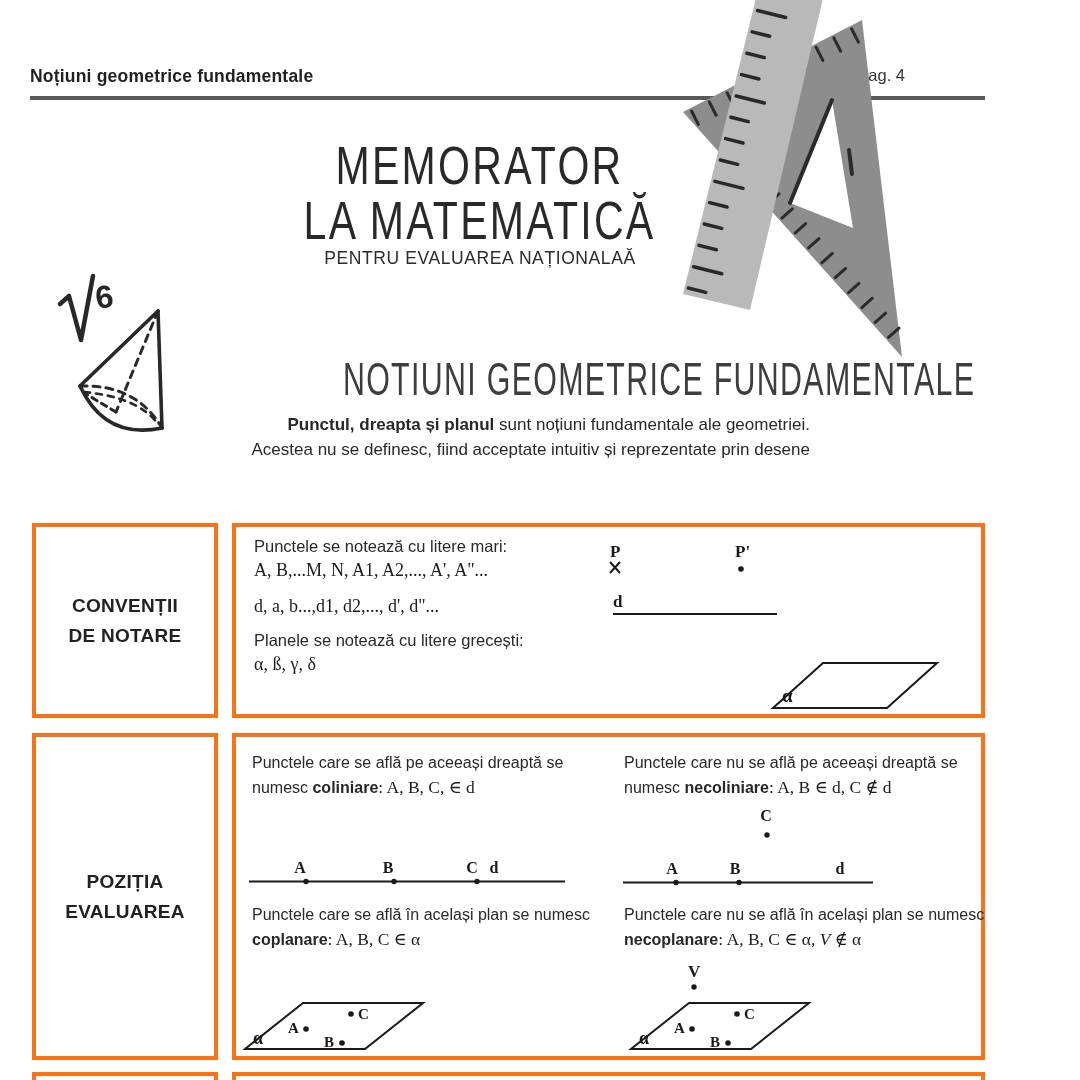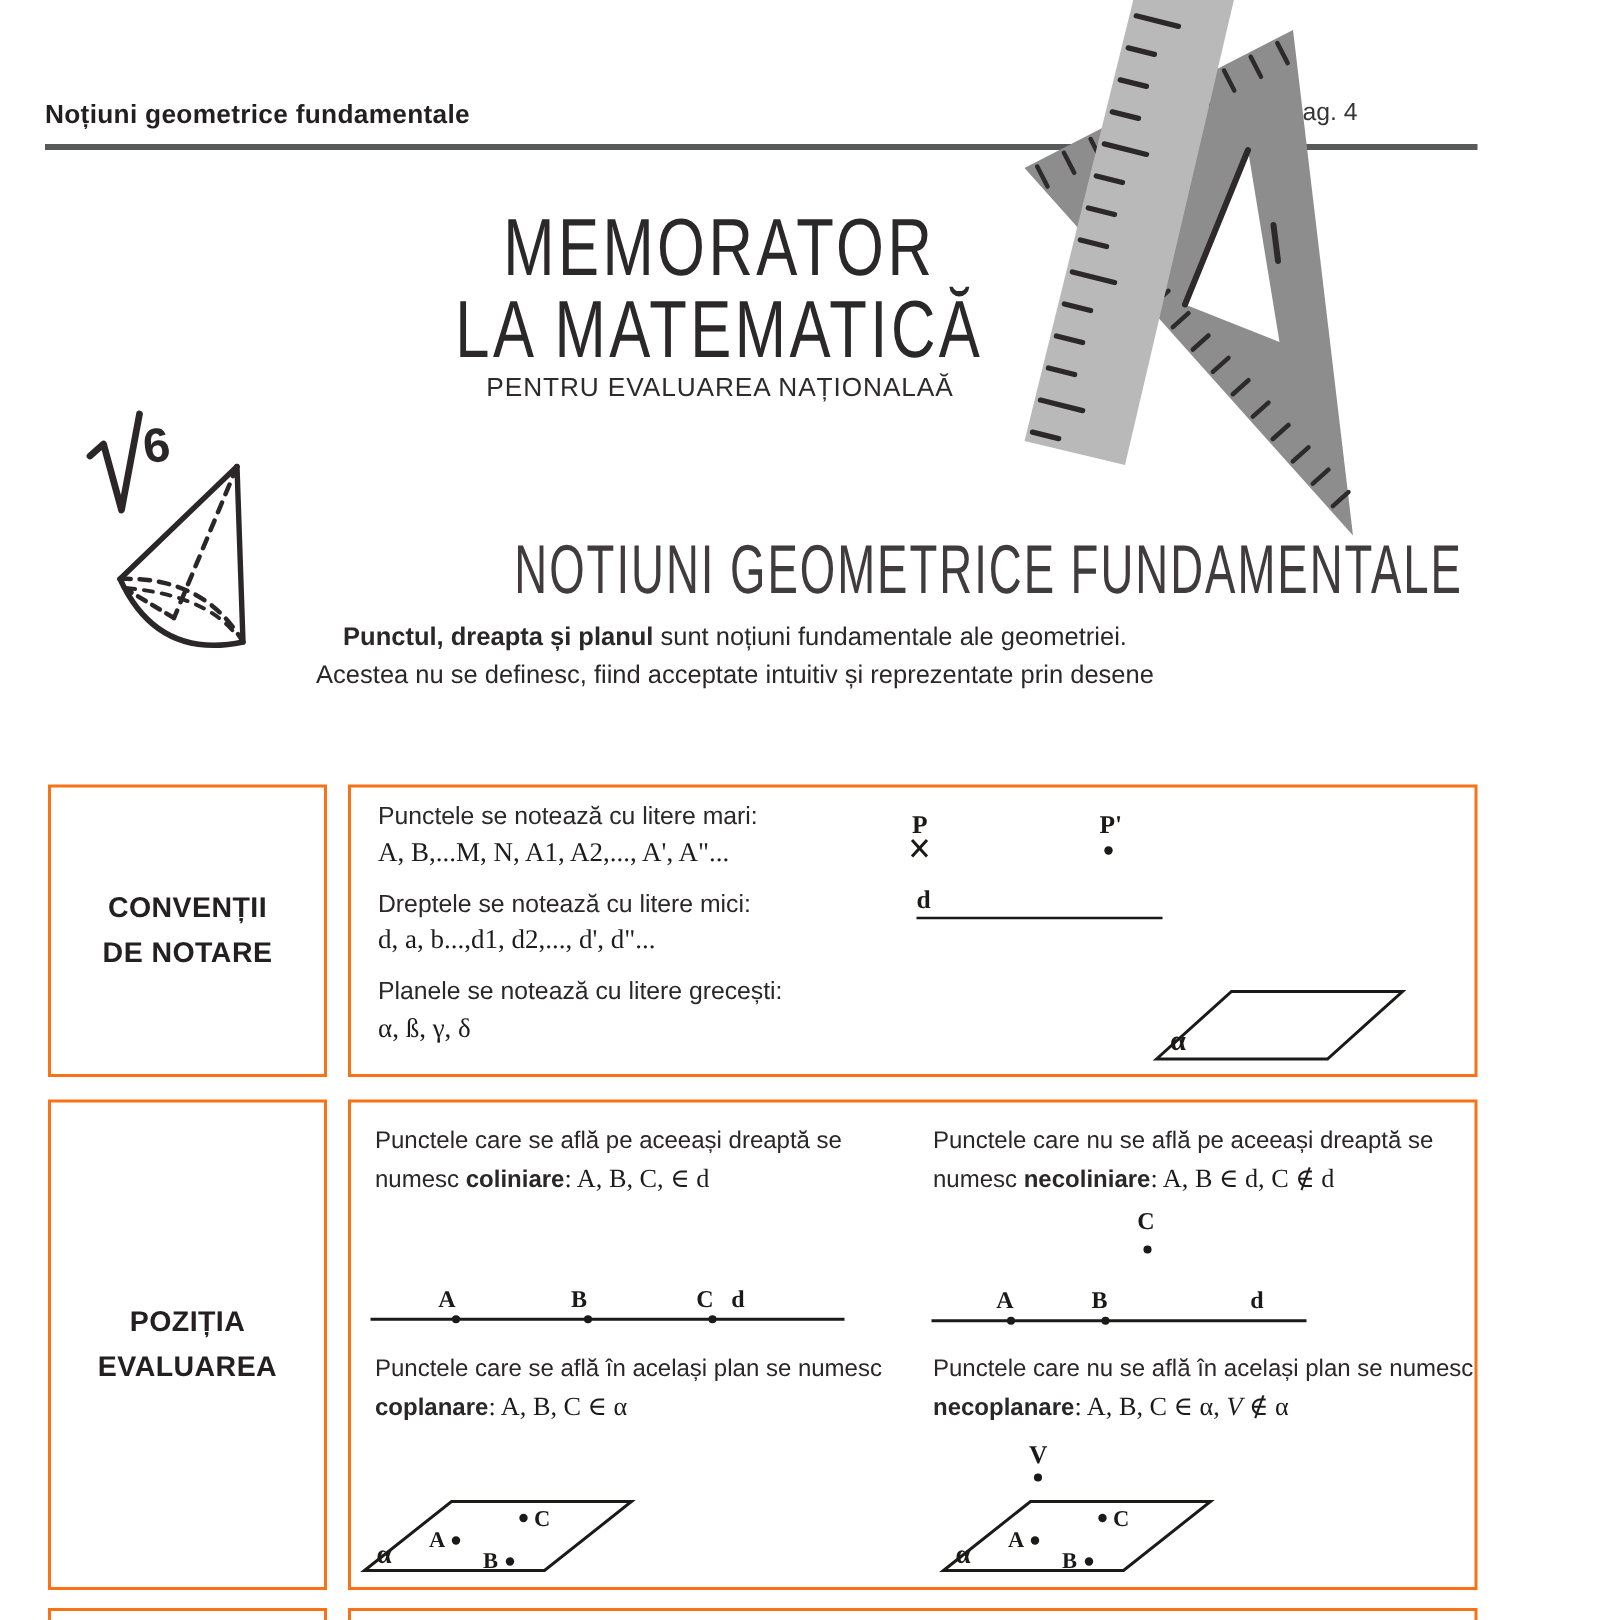--- a/index.html
+++ b/index.html
@@ -17,24 +17,24 @@
   .deco-ruler{position:absolute;left:630px;top:0;}
   .cone{position:absolute;left:50px;top:266px;}
 
   
   .title-wrap{position:absolute;left:170px;top:138px;width:620px;text-align:center;color:#2b2829;}
   .title-line{display:inline-block;transform:scaleX(.76);font-size:54px;letter-spacing:3px;font-weight:400;line-height:1.02;}
   .subtitle{margin-top:0;font-size:17.5px;letter-spacing:.6px;color:#2e2a2b;}
 
   .sec-head-wrap{position:absolute;left:180px;top:352px;width:660px;text-align:center;color:#403c3d;}
   .sec-head{display:inline-block;transform:scaleX(.66);font-size:46px;letter-spacing:2px;font-weight:400;white-space:nowrap;}
-  .intro{position:absolute;left:170px;top:412px;width:640px;text-align:center;font-size:17px;line-height:1.48;color:#2b2728;}
-
-  
-  .lbox,.rbox{position:absolute;border:2px solid #f97316;background:#fff;box-sizing:border-box;}
+  .intro{position:absolute;left:170px;top:412px;width:640px;text-align:right;font-size:17px;line-height:1.48;color:#2b2728;}
+
+  
+  .lbox,.rbox{position:absolute;border:4px solid #f97316;background:#fff;box-sizing:border-box;}
   .lbox{left:32px;width:186px;display:flex;align-items:center;justify-content:center;text-align:center;
         font-weight:bold;font-size:19px;line-height:1.55;color:#242021;letter-spacing:.3px;}
   .rbox{left:232px;width:753px;}
   .r1l{top:523px;height:195px;}
   .r1r{top:523px;height:195px;}
   .r2l{top:733px;height:327px;}
   .r2r{top:733px;height:327px;}
   .r3l{top:1072px;height:30px;left:32px;width:186px;}
   .r3r{top:1072px;height:30px;}
 
@@ -150,21 +150,20 @@
   <div class="lbox r1l">
     <div><span>CONVENȚII</span><br><span>DE NOTARE</span></div>
   </div>
   <div class="rbox r1r">
     <div class="r1-text">
       <div class="r1-group">
         <div>Punctele se notează cu litere mari:</div>
         <div class="mathline">A, B,...M, N, A1, A2,..., A', A"...</div>
       </div>
       <div class="r1-group">
-        <div>Dreptele se notează cu litere mici:</div>
         <div class="mathline">d, a, b...,d1, d2,..., d', d"...</div>
       </div>
       <div class="r1-group">
         <div>Planele se notează cu litere grecești:</div>
         <div class="mathline">α, ß, γ, δ</div>
       </div>
     </div>
     <svg class="dsvg" width="747" height="189" viewBox="0 0 747 189">
       <text class="dl" x="374" y="30" font-size="17">P</text>
       <line x1="374" y1="35" x2="384" y2="46" stroke="#1c1919" stroke-width="2"></line>

